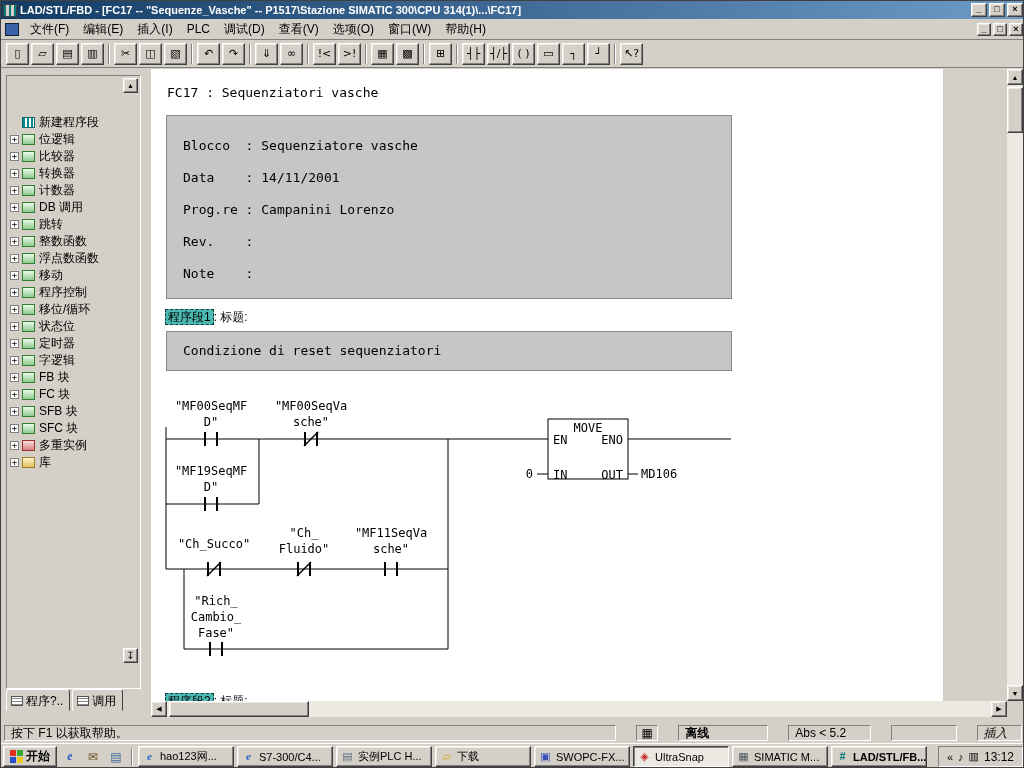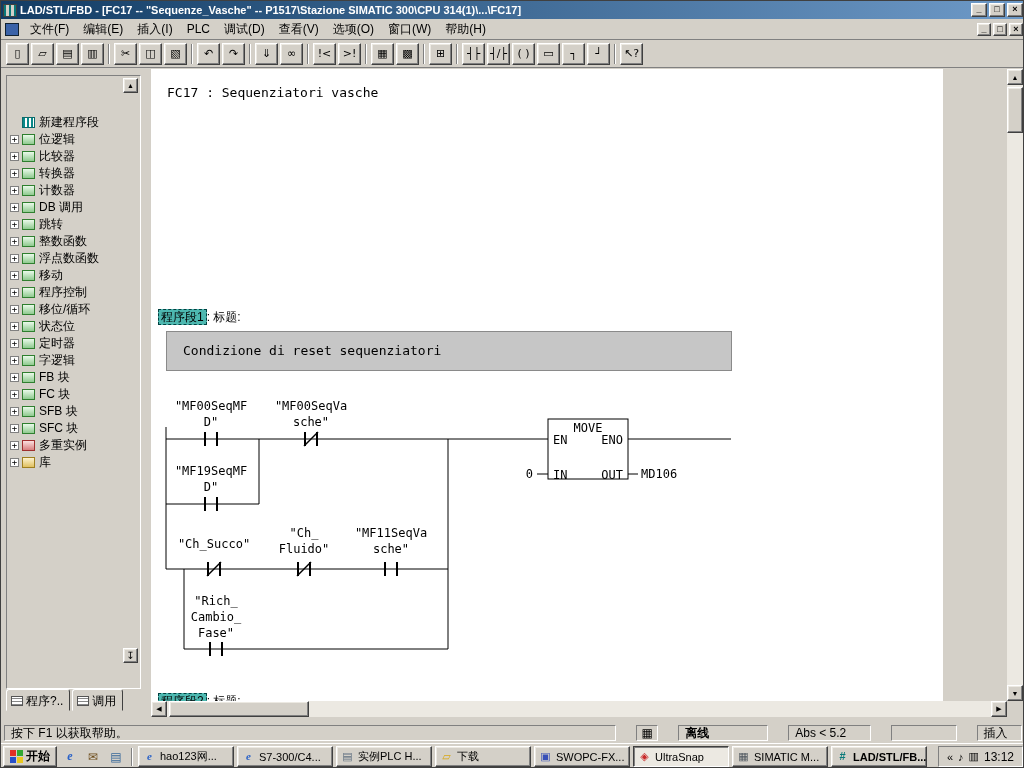--- a/index.html
+++ b/index.html
@@ -69,21 +69,21 @@
   .tabicon { width:12px; height:10px; border:1px solid #555; background:#fff;
              background-image:repeating-linear-gradient(0deg,#888 0 1px,#fff 1px 3px); margin-right:3px; }
 
   
   .editor { position:absolute; left:150px; top:1px; width:792px; height:632px; background:#fff;
             overflow:hidden; font-family:"DejaVu Sans Mono", monospace; font-size:13px; }
   .ed-title { position:absolute; left:16px; top:16px; white-space:pre; }
   .hdr-block { position:absolute; left:15px; top:46px; width:566px; height:184px; background:#c6c6c6;
                border:1px solid #8a8a8a; padding:14px 0 0 16px; }
   .hdr-block div { white-space:pre; line-height:32px; }
-  .net-row { position:absolute; left:7px; white-space:nowrap; font-family:"Liberation Sans",sans-serif;
+  .net-row { position:absolute; left:14px; white-space:nowrap; font-family:"Liberation Sans",sans-serif;
              font-size:12px; }
   .net-row .sel { background:#4db8b0; border:1px dashed #004040; padding:0 2px; }
   .net1 { top:240px; } .net2 { top:624px; }
   .cmt-block { position:absolute; left:15px; top:262px; width:566px; height:40px; background:#c6c6c6;
                border:1px solid #8a8a8a; padding:11px 0 0 16px; white-space:pre; }
   .ladder { position:absolute; left:0; top:318px; }
   .ladder text { font-family:"DejaVu Sans Mono", monospace; font-size:12px; fill:#000; }
 
   
   .vscroll { position:absolute; left:1006px; top:1px; width:16px; height:632px; background:#ece9e2; }
@@ -94,21 +94,21 @@
   .hthumb { position:absolute; left:18px; top:0; width:140px; height:16px; }
   .corner { position:absolute; left:1006px; top:633px; width:16px; height:16px; background:#d4d0c8; }
 
   
   .statusbar { position:absolute; left:0; top:722px; width:1024px; height:20px; background:#d4d0c8;
                display:flex; align-items:center; padding:1px 3px; gap:20px; }
   .spanel { height:16px; display:flex; align-items:center; padding:0 6px; white-space:nowrap; }
   .sp-help { width:660px; }
   .sp-ico { width:24px; justify-content:center; padding:0; }
   .sp-off { width:96px;font-weight:bold; } .sp-abs { width:88px; } .sp-spare { width:70px; }
-  .sp-ins { width:48px; margin-left:auto; }
+  .sp-ins { width:48px; margin-left:auto;font-style:italic; }
 
   
   .taskbar { position:absolute; left:0; top:742px; width:1024px; height:26px; background:#d4d0c8;
              border-top:1px solid #fff; display:flex; align-items:center; padding:0 2px; gap:3px; }
   .startbtn { height:21px; padding:0 6px; display:flex; align-items:center; gap:3px; font-weight:bold; }
   .flag { display:grid; grid-template-columns:6px 6px; grid-template-rows:6px 6px; gap:1px; }
   .flag i { display:block; }
   .ql { width:20px; height:20px; display:flex; align-items:center; justify-content:center; font-size:12px; }
   .qsep { width:2px; height:18px; border-left:1px solid #808080; border-right:1px solid #fff; margin:0 2px; }
   .task { width:96px; height:21px; display:flex; align-items:center; gap:4px; padding:0 4px;
@@ -351,20 +351,27 @@
         </div>
       <div class="tab">
           <span class="tabicon"></span>
           <span>调用</span>
         </div>
     </div>
 
     <div class="editor">
       <div class="ed-title">FC17 : Sequenziatori vasche</div>
 
+      <div class="hdr-block">
+        <div>Blocco  : Sequenziatore vasche</div>
+        <div>Data    : 14/11/2001</div>
+        <div>Prog.re : Campanini Lorenzo</div>
+        <div>Rev.    :</div>
+        <div>Note    :</div>
+      </div>
 
       <div class="net-row net1">
         <span class="sel">程序段1</span><span>: 标题:</span>
       </div>
 
       <div class="cmt-block">Condizione di reset sequenziatori</div>
 
       <svg class="ladder" width="856" height="292" viewBox="0 0 856 292">
         <g stroke="#000" stroke-width="1" fill="none">
           <path d="M15,40 V182 M15,52 H397 M15,117 H108 M108,52 V117 M15,182 H297 M297,52 V262 M33,182 V262 M33,262 H297 M477,52 H580 M386,87 H397 M477,87 H487"></path>

